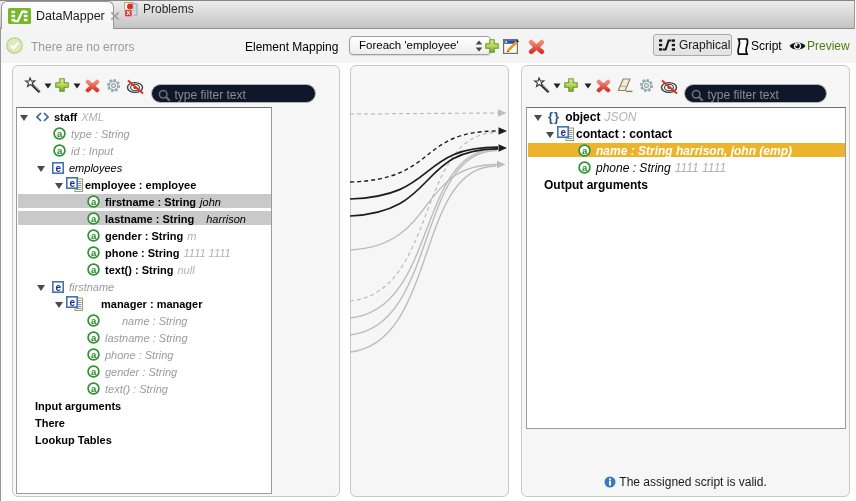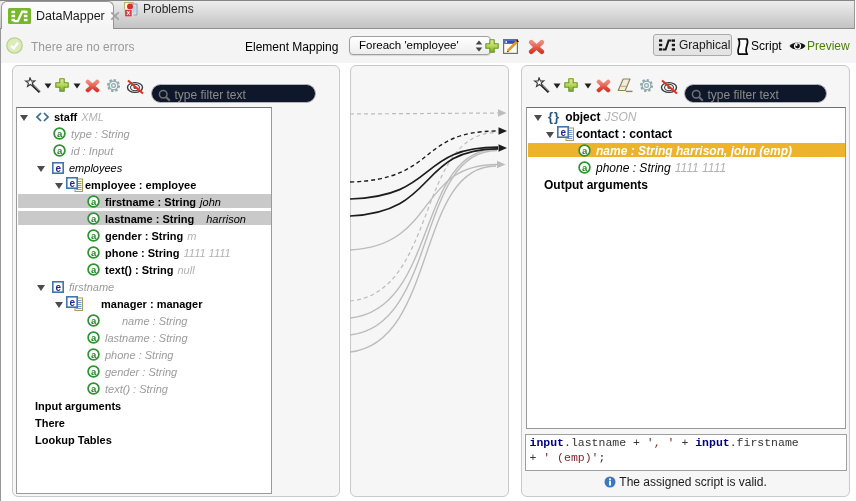--- a/index.html
+++ b/index.html
@@ -476,21 +476,17 @@
         <polygon points="156.5,50.5 148.0,46.8 148.0,54.2" fill="#bcbcbc"></polygon>
         <polygon points="155.5,102 147.0,98.3 147.0,105.7" fill="#bcbcbc"></polygon>
         <path d="M0,119.5 C88.8,117.0 66.6,68.5 148,68.5" fill="none" stroke="#1c1c1c" stroke-width="1.4" stroke-dasharray="4 3"></path>
         <path d="M0,136.5 C88.8,133.9 66.6,84.7 148,84.7" fill="none" stroke="#1c1c1c" stroke-width="1.7"></path>
         <path d="M0,153.5 C88.8,150.1 66.6,86.3 148,86.3" fill="none" stroke="#1c1c1c" stroke-width="1.7"></path>
         <polygon points="157,68.5 148.5,64.8 148.5,72.2" fill="#1c1c1c"></polygon>
         <polygon points="157,85.5 148.5,81.8 148.5,89.2" fill="#1c1c1c"></polygon>
       </g>
     </svg>
 
-<div id="scriptbox">
-      <div><span class="kw">input</span><span class="id">.lastname</span> <span class="op">+</span> <span class="str">', '</span> <span class="op">+</span> <span class="kw">input</span><span class="id">.firstname</span></div>
-<div><span class="op">+</span> <span class="str">' (emp)'</span><span class="id">;</span></div>
-    </div>
 <div id="valid"><svg width="12" height="12" style="vertical-align:-2px">
         <circle cx="6" cy="6" r="5.5" fill="#3a78c2"></circle>
         <rect x="5" y="5" width="2" height="4.5" fill="#fff"></rect>
         <circle cx="6" cy="3.4" r="1.1" fill="#fff"></circle>
       </svg> The assigned script is valid.</div>
 </div>
 </body></html>

